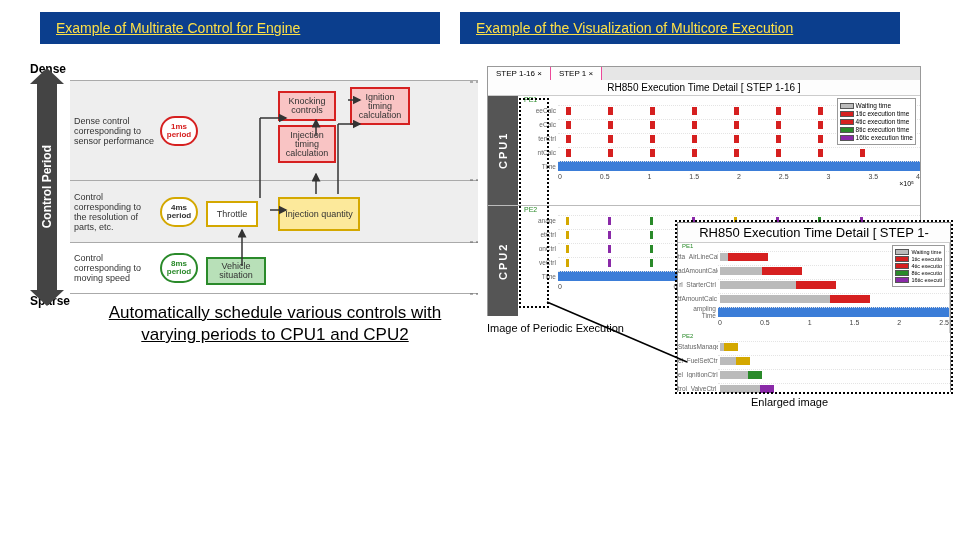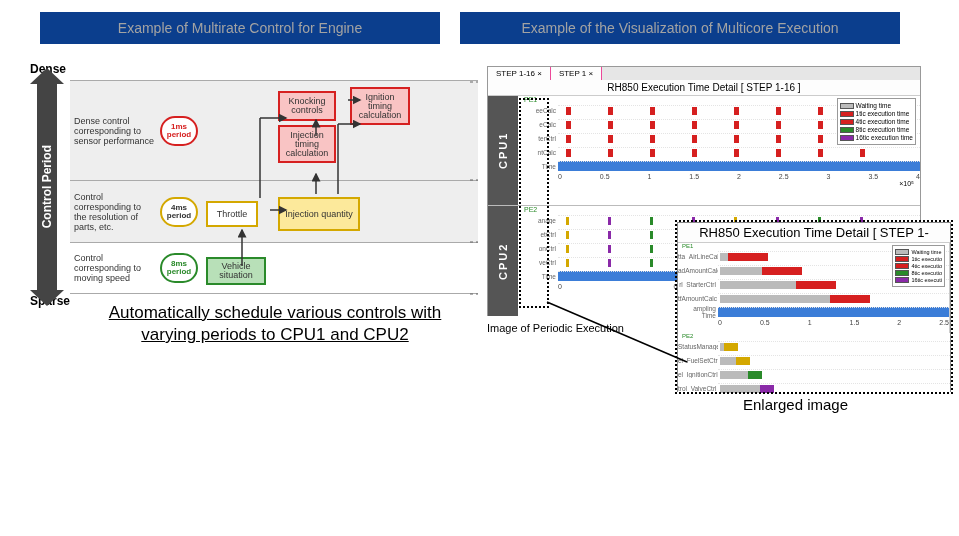--- a/index.html
+++ b/index.html
@@ -11,24 +11,25 @@
     position: relative;
     font-size: 11px;
   }
   .header {
     display: flex;
     gap: 20px;
     padding: 12px 40px 0;
   }
   .header-box {
     background: #0b3e8d;
-    color: #a3a3a3;
+    color: #fde047;
     padding: 8px 16px;
     font-size: 14px;
-    text-align: center;
+    text-align: left;
+    text-decoration: underline;
   }
   .h1 { width: 400px; }
   .h2 { width: 440px; }
   .main {
     display: flex;
     padding: 18px 30px 0;
     gap: 10px;
     position: relative;
   }
   
@@ -254,22 +255,22 @@
     z-index: 3;
     border: 1px solid #888;
   }
   .caption2 {
     position: absolute;
     left: 0; top: 260px;
     font-size: 11px;
   }
   .caption3 {
     position: absolute;
-    left: 256px; top: 334px;
-    font-size: 15px;
+    left: 264px; top: 334px;
+    font-size: 11px;
   }
   .dotted-box {
     position: absolute;
     border: 2px dotted #000;
     background: transparent;
     z-index: 5;
   }
   .zoom-line {
     position: absolute;
     z-index: 5;

